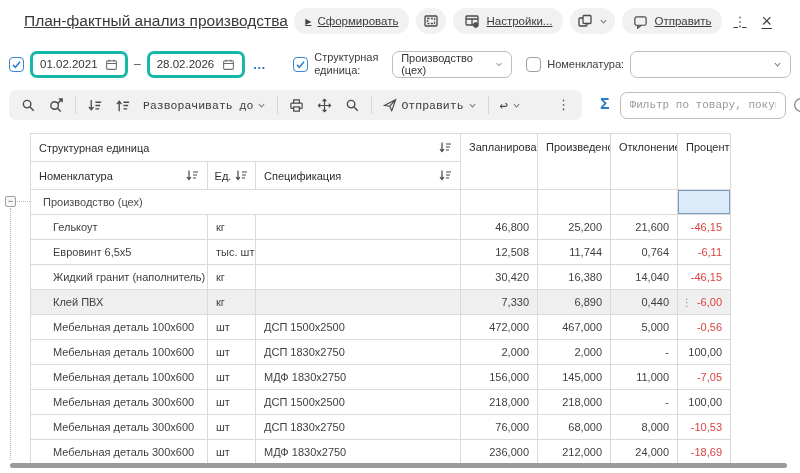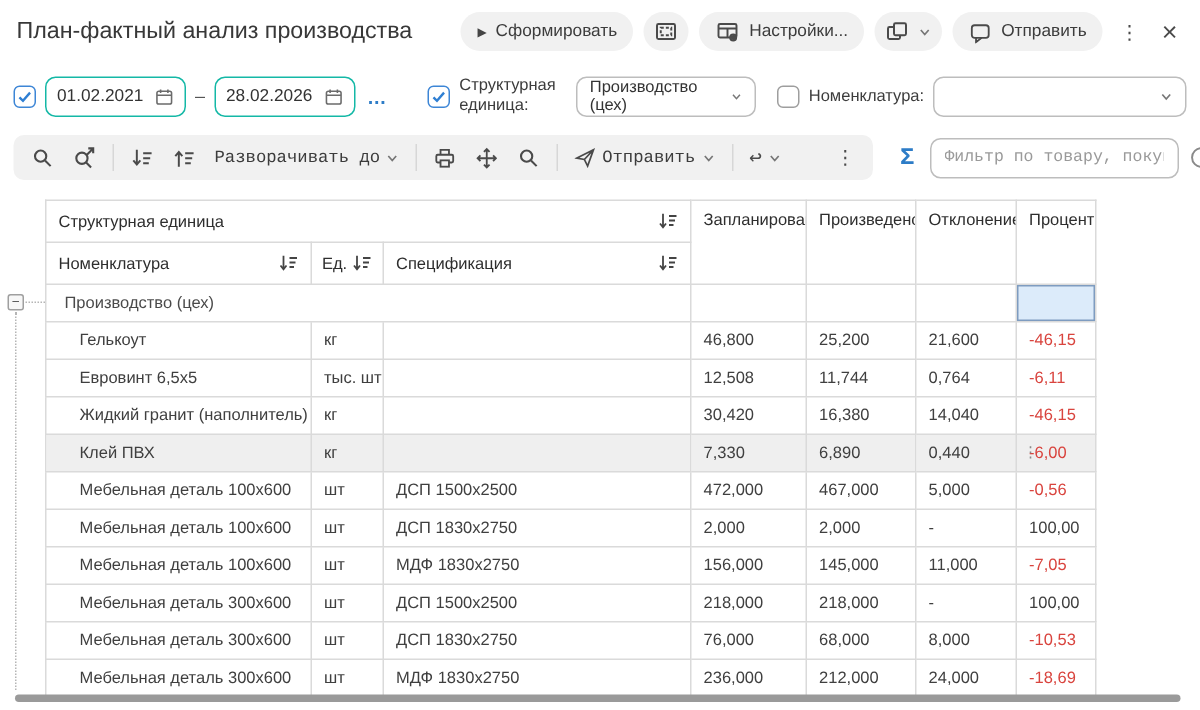--- a/index.html
+++ b/index.html
@@ -1,39 +1,39 @@
 <!DOCTYPE html>
 <html><head>
 <meta charset="utf-8">
 <style>
   * { box-sizing: border-box; margin: 0; padding: 0; }
   html,body { width: 800px; height: 473px; overflow: hidden; background: #fff;
     font-family: "Liberation Sans", "DejaVu Sans", sans-serif; color: #3c3c3c; }
   body { position: relative; }
 
   
-  .titlebar { height: 42px; display: flex; align-items: center; padding: 0 11px; }
+  .titlebar { height: 42px; display: flex; align-items: center; padding: 0 24px; text-decoration: underline; }
   .title { font-size: 15.5px; color: #383838; }
   .tb-actions { margin-left: auto; display: flex; align-items: center; gap: 7px; }
   .pill { display: inline-flex; align-items: center; gap: 6px; height: 26px;
     background: #f1f1f1; border: none; border-radius: 13px; padding: 0 11px;
     font-family: inherit; font-size: 11.5px; color: #3c3c3c; cursor: pointer; white-space: nowrap; }
   .pill.icon-only { padding: 0 7px; }
   .flat { background: transparent; border: none; display: inline-flex; align-items: center;
     padding: 0 4px; cursor: pointer; color: #4a4a4a; }
   .play-glyph { font-size: 8px; color: #444; }
   .x-glyph { font-size: 18px; line-height: 1; color: #4a4a4a; }
   .vdots-glyph { font-size: 13px; color: #4a4a4a; letter-spacing: 0; }
 
   
   .filterbar { height: 44px; display: flex; align-items: center; padding: 0 9px; gap: 6px; }
   .cbx { width: 15px; height: 15px; border-radius: 4px; border: 1.5px solid #9e9e9e;
     background: #fff; display: inline-flex; align-items: center; justify-content: center; flex: none; cursor: pointer; }
   .cbx.checked { border-color: #3d86d6; }
-  .field { height: 27px; border: 1px solid #14b8a6; border-radius: 7px; background: #fff;
+  .field { height: 27px; border: 3px solid #14b8a6; border-radius: 7px; background: #fff;
     display: inline-flex; align-items: center; padding: 0 7px; gap: 5px; font-size: 11.5px; color: #333; }
   .field input { border: none; outline: none; width: 60px; font-family: inherit; font-size: 11.5px; color: #333; background: transparent; }
   .dash { color: #555; font-size: 12px; }
   .blue-dots { color: #2d7cc7; font-weight: bold; font-size: 13px; letter-spacing: 1.5px; cursor: pointer; margin: 0 2px; }
   .flabel { font-size: 11px; color: #3c3c3c; line-height: 1.15; }
   .flabel.narrow { width: 72px; }
   .select { height: 27px; border: 1px solid #bdbdbd; border-radius: 7px; background: #fff;
     display: inline-flex; align-items: center; justify-content: space-between; padding: 0 8px;
     font-size: 11px; color: #333; cursor: pointer; gap: 6px; }
   .sel-nom { flex: 1 1 auto; max-width: 208px; }
@@ -57,21 +57,21 @@
   
   .table-area { position: relative; margin-top: 9px; padding-left: 30px; }
   table.grid { border-collapse: collapse; width: 700px; table-layout: fixed; }
   .grid th, .grid td { border: 1px solid #dadada; font-size: 11px; overflow: hidden; white-space: nowrap; }
   .grid thead th { font-weight: normal; color: #2e2e2e; text-align: center; height: 28px; padding: 0 8px; }
   .grid thead th.span2 { vertical-align: top; padding-top: 7px; }
   .th-flex { display: flex; align-items: center; justify-content: space-between; }
   .th-flex .sorticon { flex: none; }
   .th-inline { display: inline-flex; align-items: center; gap: 8px; }
   .grid td { height: 25px; padding: 0 8px; color: #3f3f3f; }
-  td.c-num { text-align: left; margin-left: 24px; }
+  td.c-num { text-align: right; margin-left: 24px; }
   td.c-pct { position: relative; }
   td.neg, span.neg { color: #d9443e; }
   tr.group-row td { color: #4a4a4a; }
   tr.group-row td.group-name { padding-left: 12px; }
   tr.row td.c-name { padding-left: 22px; }
   tr.row.hl td { background: #efefef; }
   td.selected-cell { background: #dcebfa; box-shadow: inset 0 0 0 1px #7e9cc0; }
   .dots { display: none; position: absolute; left: 4px; top: 50%; transform: translateY(-50%);
     color: #8a8a8a; font-size: 10px; }
   tr.row.hl .dots { display: inline; }

